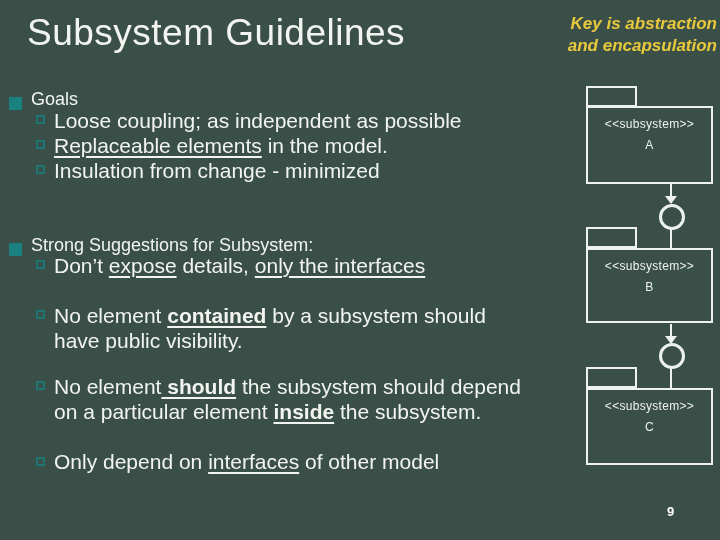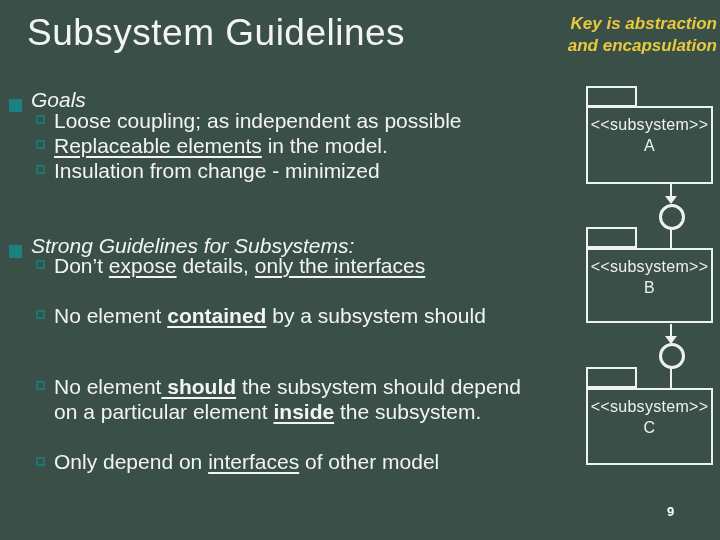--- a/index.html
+++ b/index.html
@@ -37,25 +37,24 @@
     font-size: 17px;
     font-weight: bold;
     font-style: italic;
     line-height: 22px;
     color: var(--note-yellow);
     white-space: nowrap;
   }
   .section-heading {
     position: absolute;
     display: flex;
-    align-items: flex-end;
-    font-size: 21px;
+    align-items: center;
+    font-size: 18px;
     line-height: 25px;
     white-space: nowrap;
-    font-style: italic;
   }
   #goals-heading { left: 9px; top: 87px; }
   #strong-heading { left: 9px; top: 233px; }
   .bullet-filled {
     width: 13px; height: 13px;
     background: var(--accent-teal);
     margin-top: 7px; margin-right: 9px;
     flex: none;
   }
   .bullet-hollow {
@@ -94,21 +93,21 @@
     left: 586px;
     width: 51px; height: 21px;
     border: 2px solid var(--line);
   }
   .pkg-body {
     position: absolute;
     left: 586px;
     width: 127px;
     border: 2px solid var(--line);
     text-align: center;
-    font-size: 16px;
+    font-size: 12px;
     letter-spacing: 0.3px;
     line-height: 21px;
     padding-top: 6px;
     color: var(--line);
   }
   #pkg-a-tab { top: 86px; }
   #pkg-a-body { top: 106px; height: 78px; }
   #pkg-b-tab { top: 227px; }
   #pkg-b-body { top: 248px; height: 75px; }
   #pkg-c-tab { top: 367px; }
@@ -173,31 +172,31 @@
       <div class="ptext"><span class="u">Replaceable elements</span><span> in the model.</span></div>
     </div>
     <div class="sub-item">
       <span class="bullet-hollow"></span>
       <div class="ptext"><span>Insulation from change - minimized</span></div>
     </div>
   </div>
 
   <div class="section-heading" id="strong-heading">
     <span class="bullet-filled"></span>
-    <span>Strong Guidelines for Subsystems:</span>
+    <span>Strong Suggestions for Subsystem:</span>
   </div>
 
   <div class="para" id="para-expose">
     <span class="bullet-hollow"></span>
     <div class="ptext"><span>Don’t </span><span class="u">expose</span><span> details, </span><span class="u">only the interfaces</span></div>
   </div>
 
   <div class="para" id="para-contained">
     <span class="bullet-hollow"></span>
-    <div class="ptext"><span>No element </span><span class="u b">contained</span><span> by a subsystem should</span><br></div>
+    <div class="ptext"><span>No element </span><span class="u b">contained</span><span> by a subsystem should</span><br><span>have public visibility.</span></div>
   </div>
 
   <div class="para" id="para-outside">
     <span class="bullet-hollow"></span>
     <div class="ptext"><span>No element</span><span class="u b"> should</span><span> the subsystem should depend</span><br><span>on a particular element </span><span class="u b">inside</span><span> the subsystem.</span></div>
   </div>
 
   <div class="para" id="para-interfaces">
     <span class="bullet-hollow"></span>
     <div class="ptext"><span>Only depend on </span><span class="u">interfaces</span><span> of other model</span><br><br></div>

